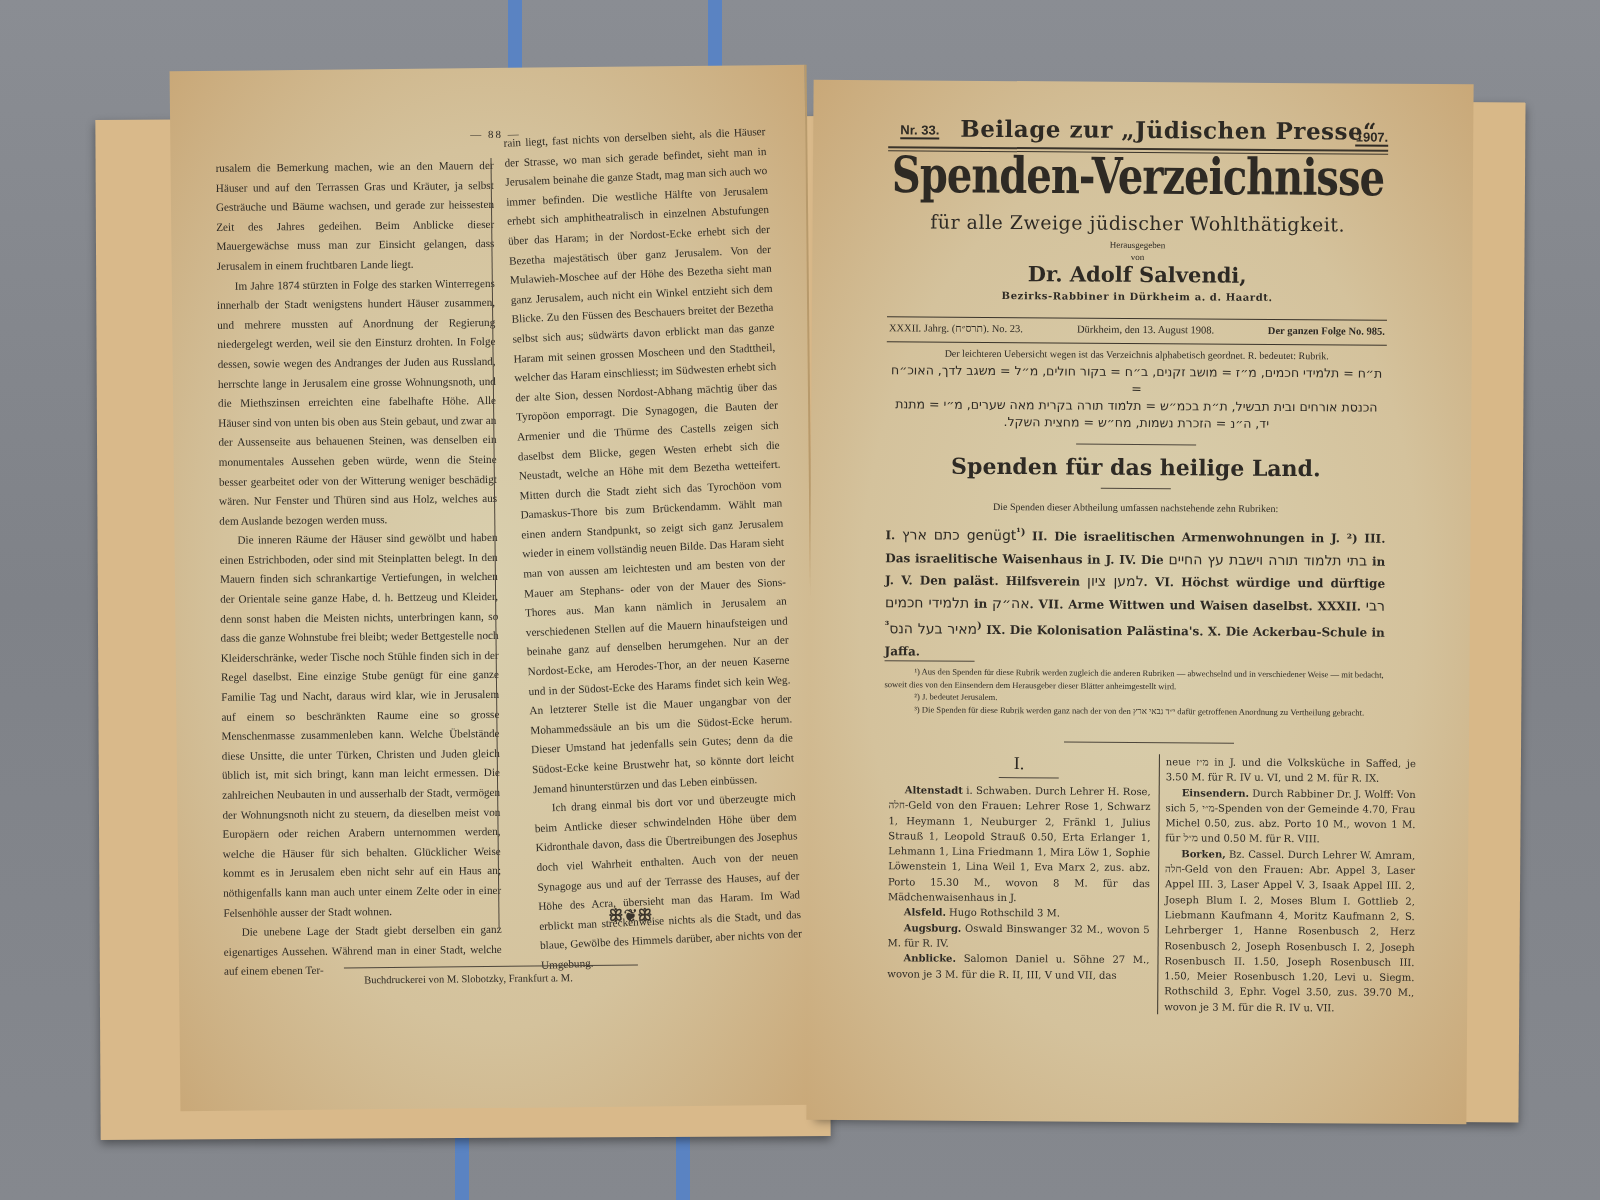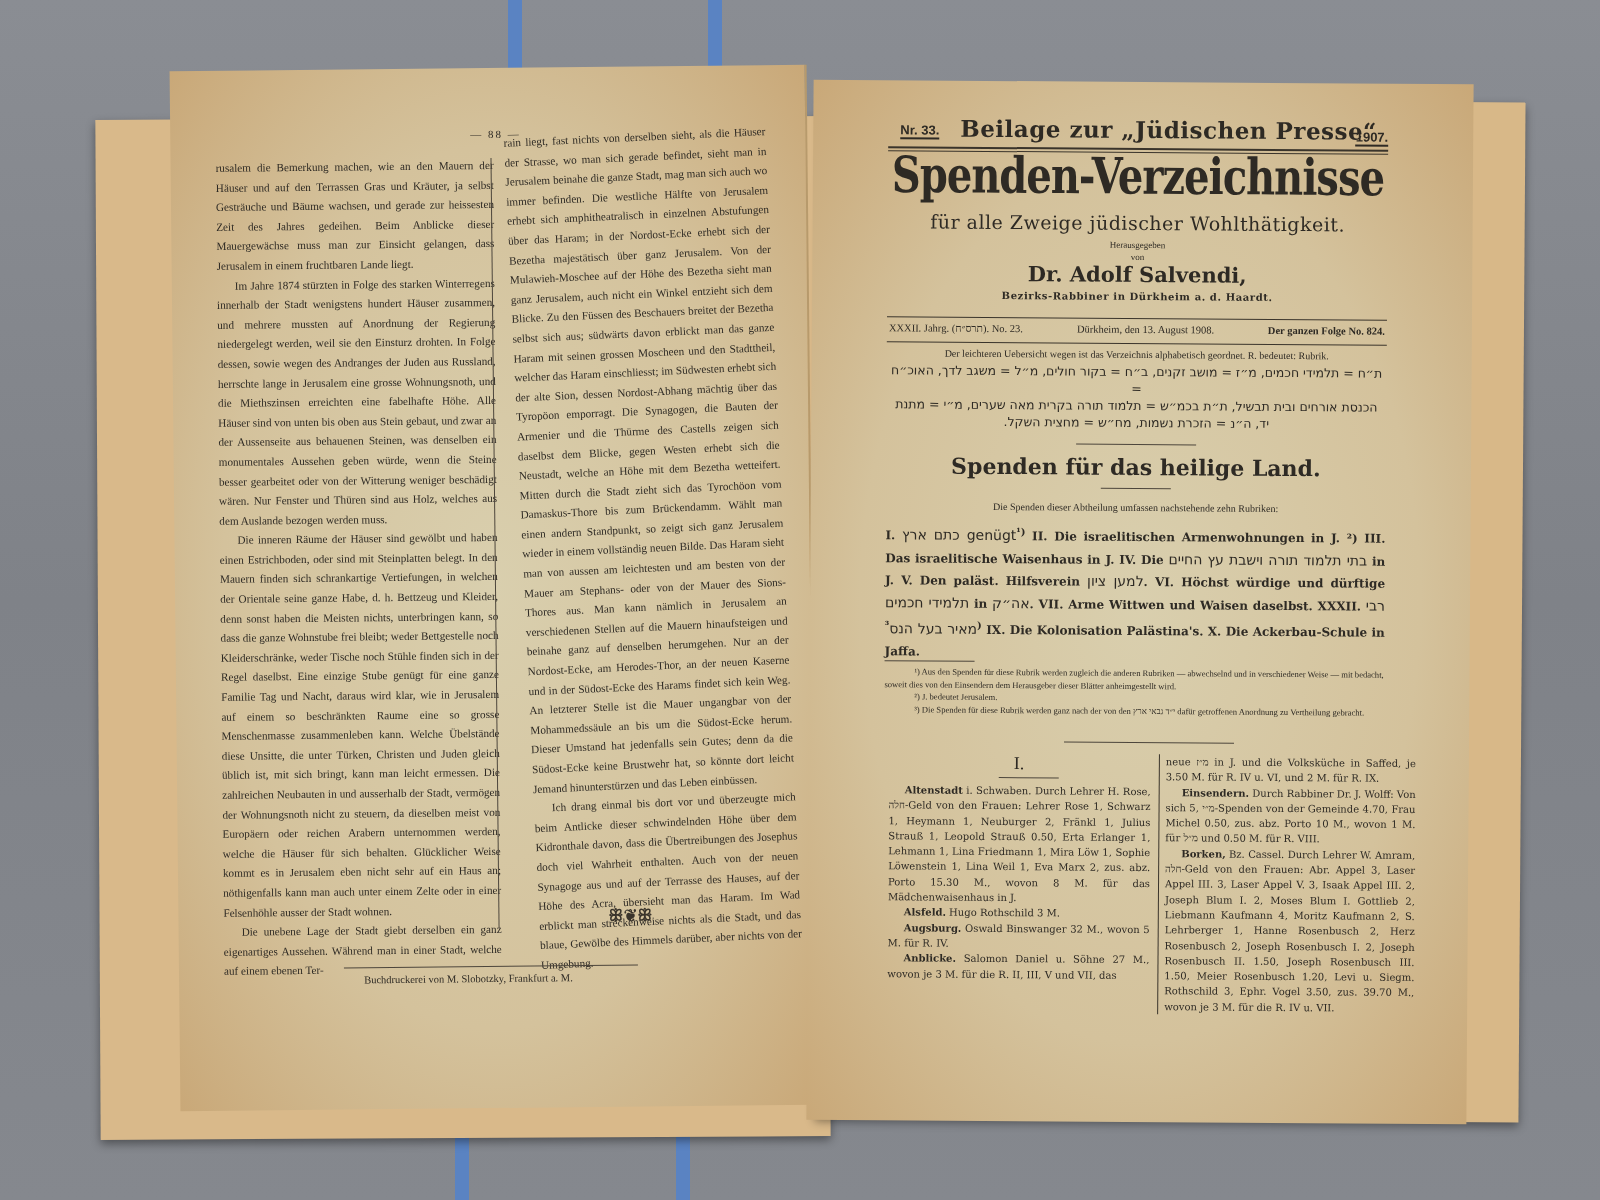--- a/index.html
+++ b/index.html
@@ -109,21 +109,21 @@
   <div class="rule-double" style="top:66px;"></div>
   <div class="title">Spenden-Verzeichnisse</div>
   <div class="subtitle">für alle Zweige jüdischer Wohlthätigkeit.</div>
   <div class="small-c" style="top:158px;">Herausgegeben</div>
   <div class="small-c" style="top:170px;">von</div>
   <div class="editor">Dr. Adolf Salvendi,</div>
   <div class="editor-role">Bezirks-Rabbiner in Dürkheim a. d. Haardt.</div>
   <div class="info-bar">
     <span style="left:2px;font-family:Liberation Serif, serif;">XXXII. Jahrg. (תרס״ח). No. 23.</span>
     <span style="left:190px;">Dürkheim, den 13. August 1908.</span>
-    <span style="right:2px;font-weight:bold;">Der ganzen Folge No. 824.</span>
+    <span style="right:2px;font-weight:bold;">Der ganzen Folge No. 985.</span>
   </div>
   <div class="intro">
     <div>Der leichteren Uebersicht wegen ist das Verzeichnis alphabetisch geordnet. R. bedeutet: Rubrik.</div>
     <div class="he">ת״ח = תלמידי חכמים, מ״ז = מושב זקנים, ב״ח = בקור חולים, מ״ל = משגב לדך, האוכ״ח =</div>
     <div class="he">הכנסת אורחים ובית תבשיל, ת״ת בכמ״ש = תלמוד תורה בקרית מאה שערים, מ״י = מתנת</div>
     <div class="he">יד, ה״נ = הזכרת נשמות, מח״ש = מחצית השקל.</div>
   </div>
   <div class="short-rule" style="left:265px;top:362px;width:120px;"></div>
   <div class="sect-title">Spenden für das heilige Land.</div>
   <div class="short-rule" style="left:290px;top:406px;width:70px;"></div>

